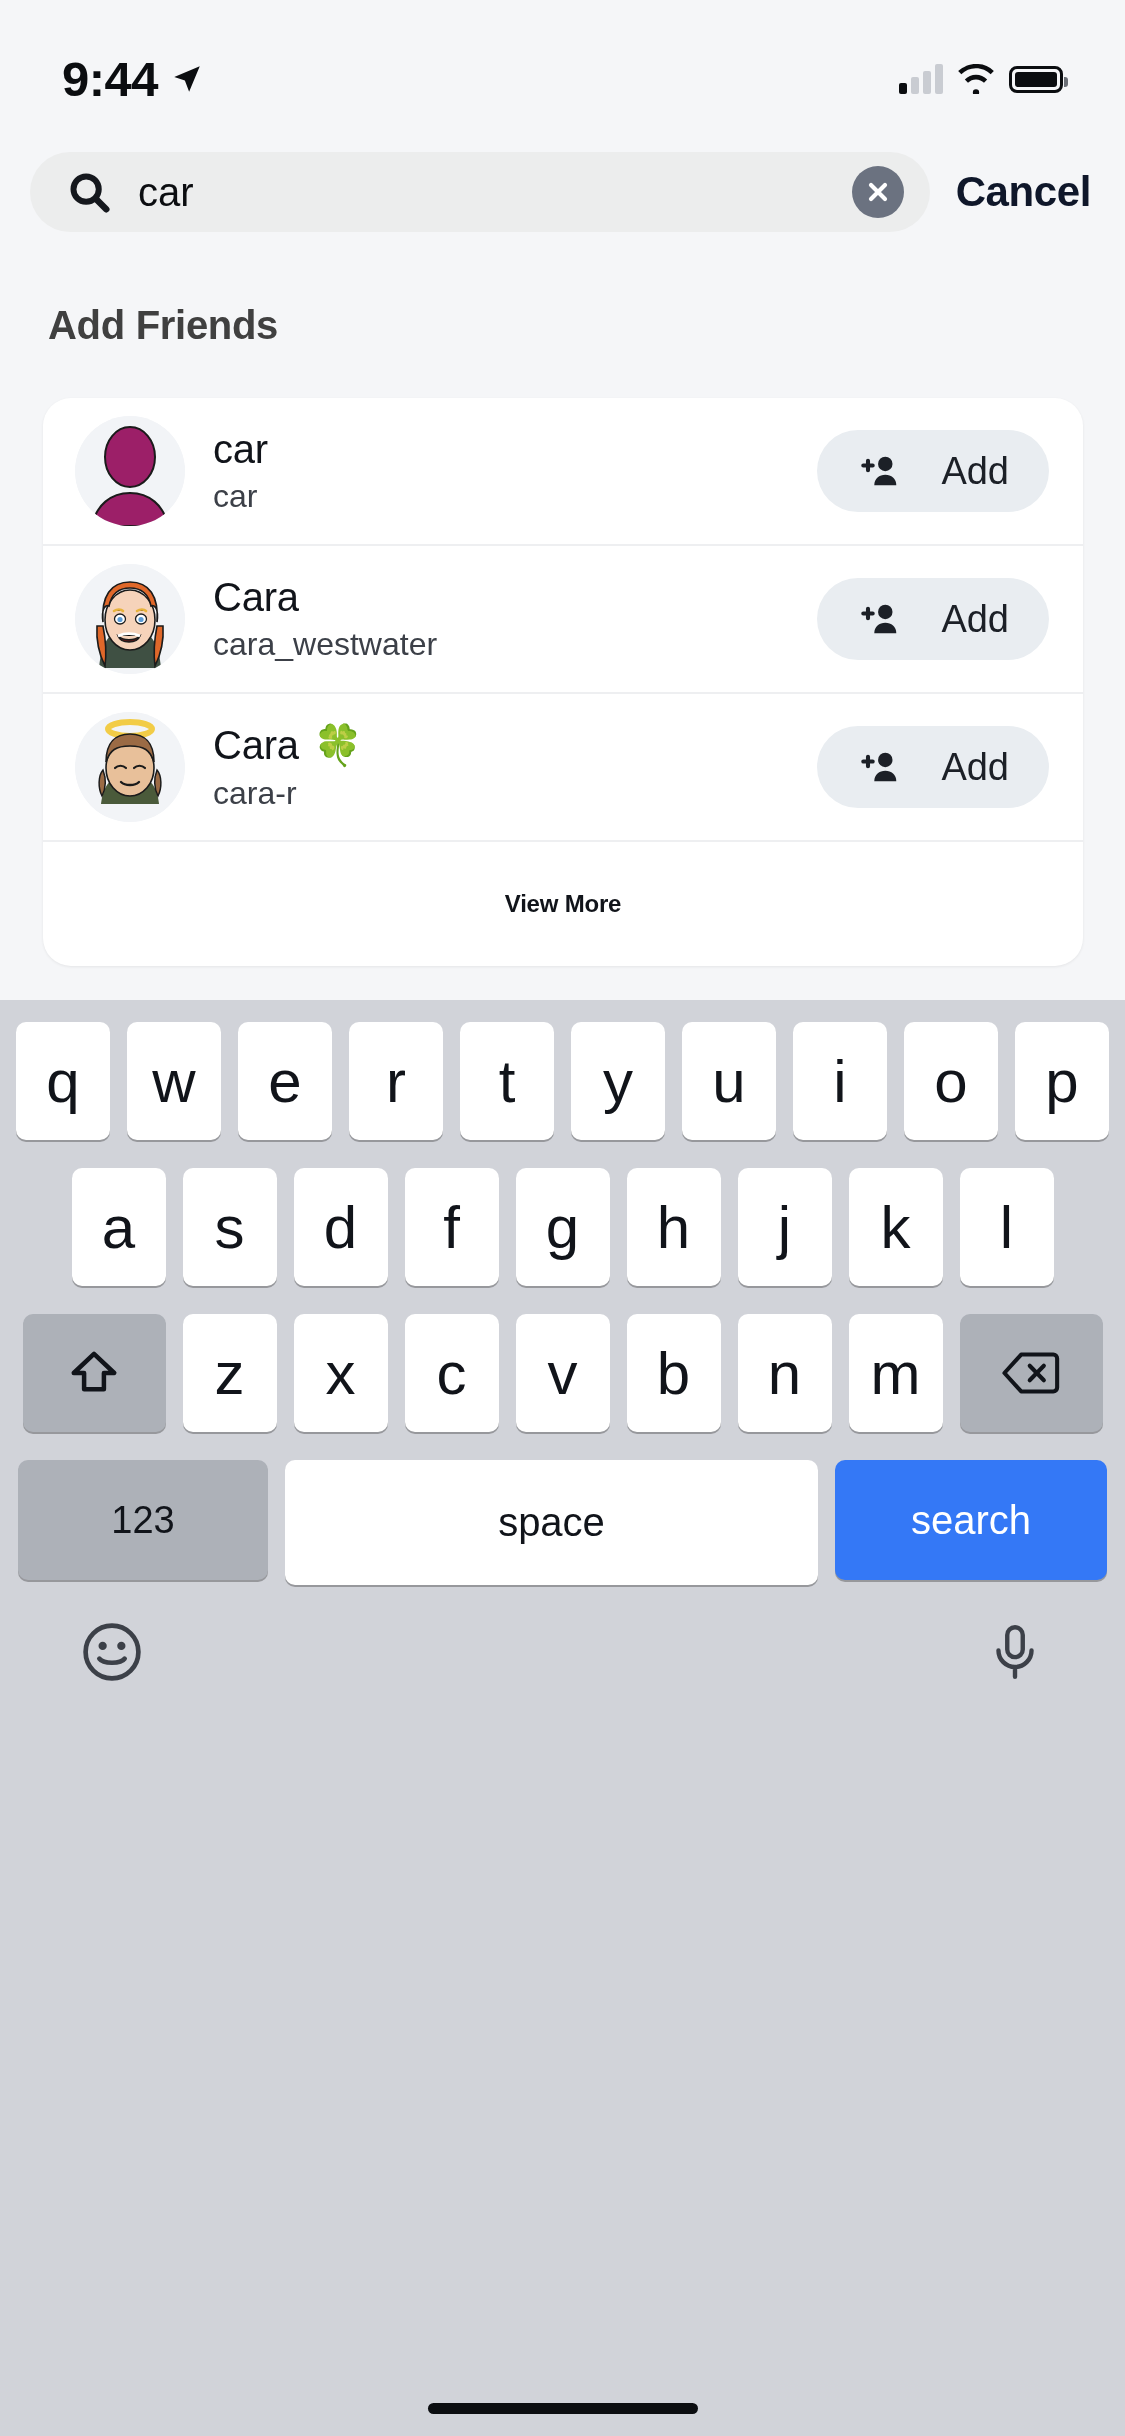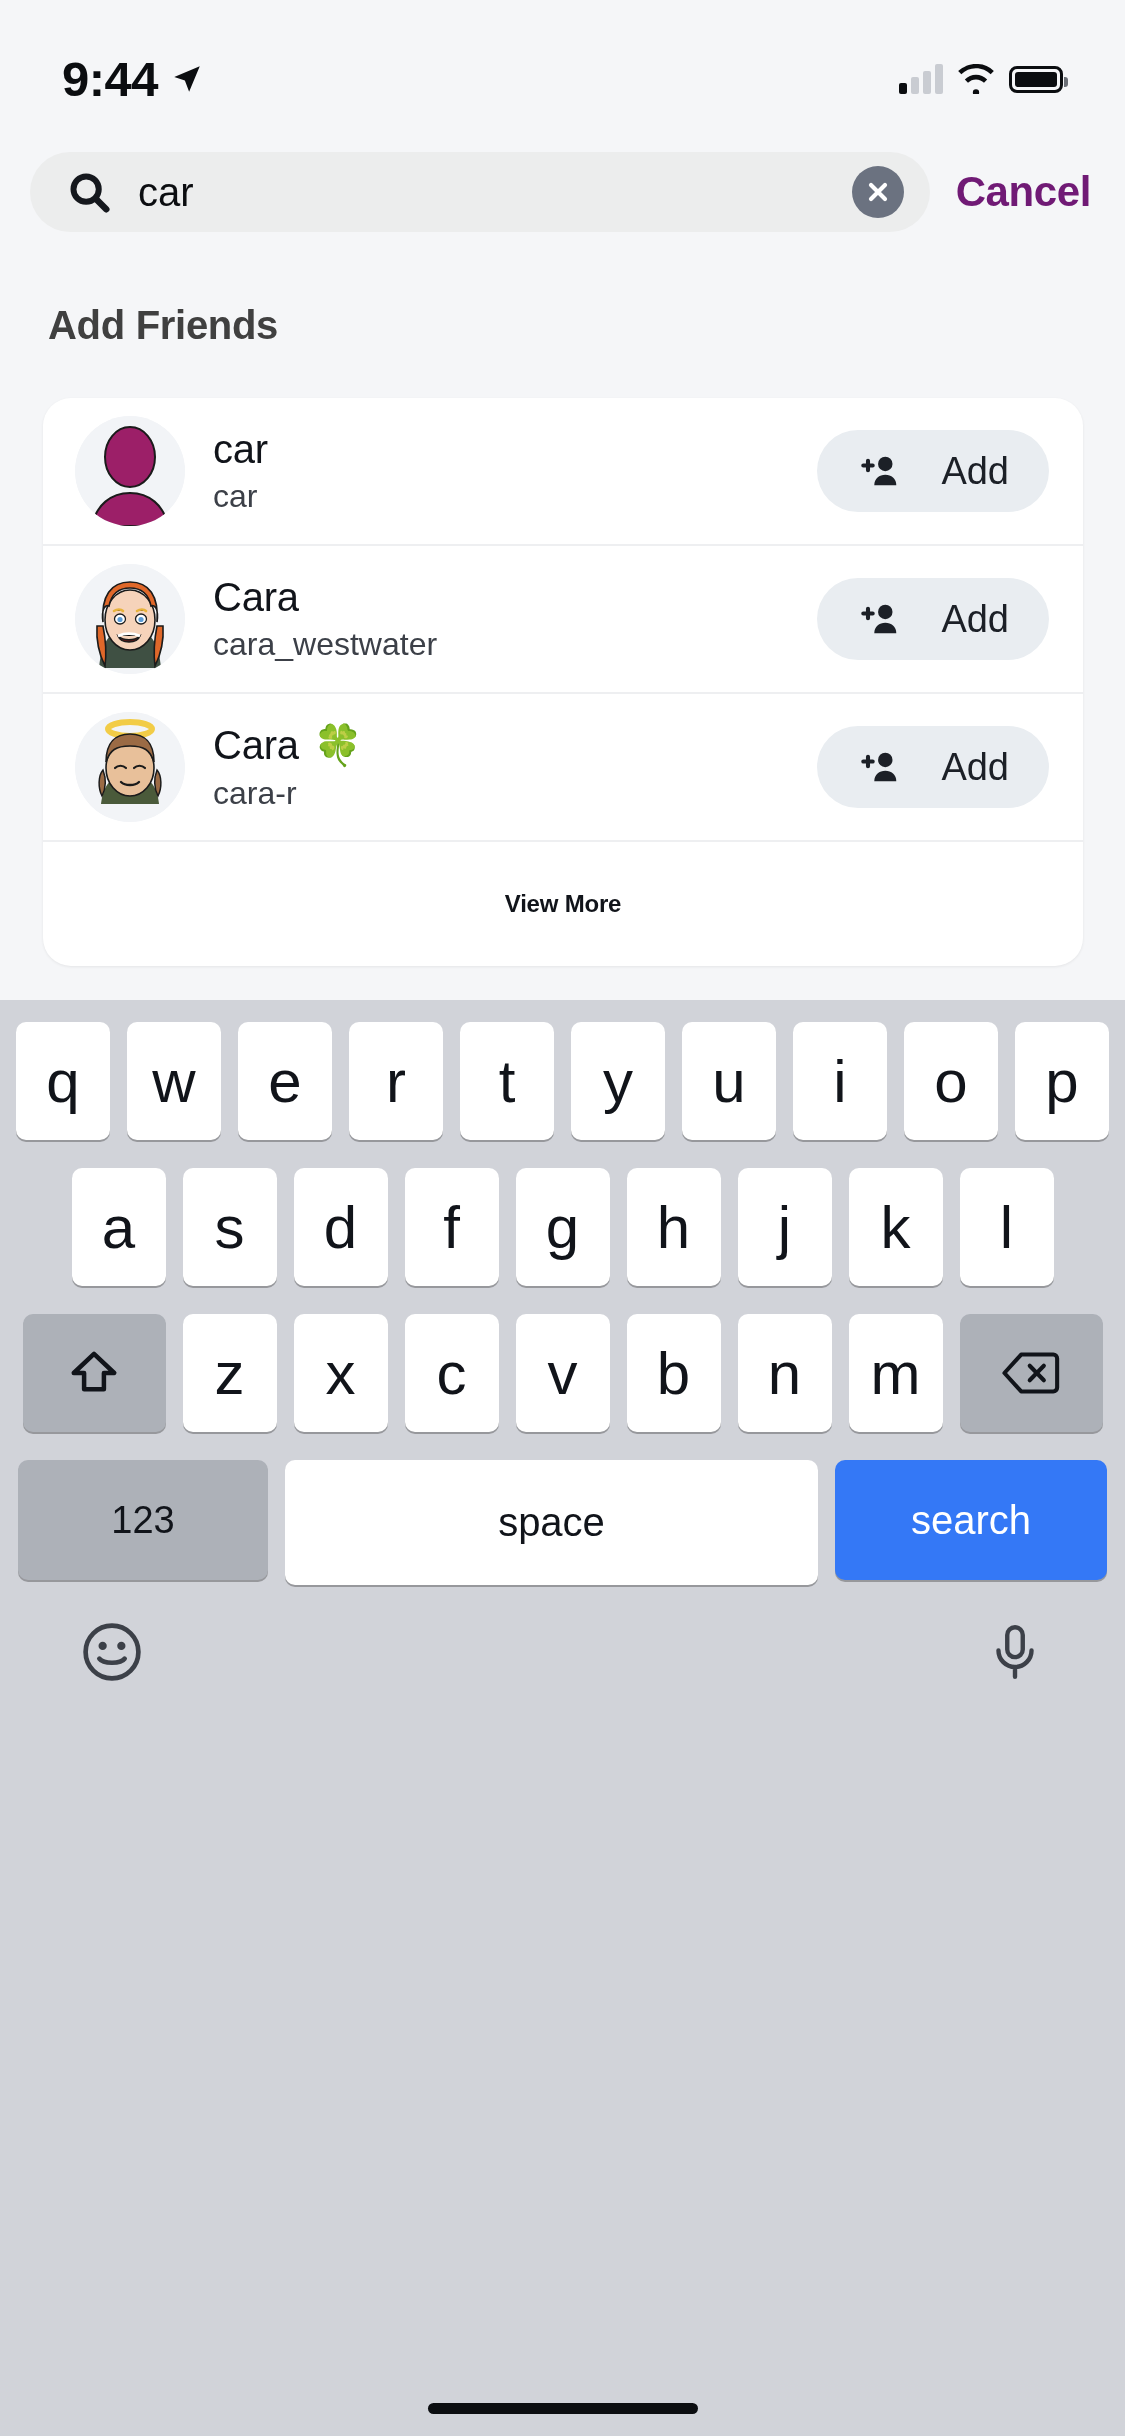--- a/index.html
+++ b/index.html
@@ -46,21 +46,21 @@
     display: flex; align-items: center; padding: 0 26px 0 36px; gap: 26px;
   }
   .searchfield .q-icon { flex: 0 0 auto; }
   .search-text { flex: 1; font-size: 40px; color: #0b0d10; font-weight: 400; }
   .clear-btn {
     width: 52px; height: 52px; border-radius: 50%; background: #6b7280;
     display: flex; align-items: center; justify-content: center; flex: 0 0 auto;
     border: none; cursor: pointer;
   }
   .cancel-btn {
-    font-size: 42px; font-weight: 700; color: #701a75; background: none;
+    font-size: 42px; font-weight: 700; color: #0f172a; background: none;
     border: none; cursor: pointer; letter-spacing: -0.4px; padding: 0 4px 0 0;
   }
 
   
   .section-title {
     position: absolute; left: 48px; font-size: 40px; font-weight: 700;
     color: #404040; letter-spacing: -0.3px;
   }
   .card {
     position: absolute; left: 43px; width: 1040px; background: #ffffff;

